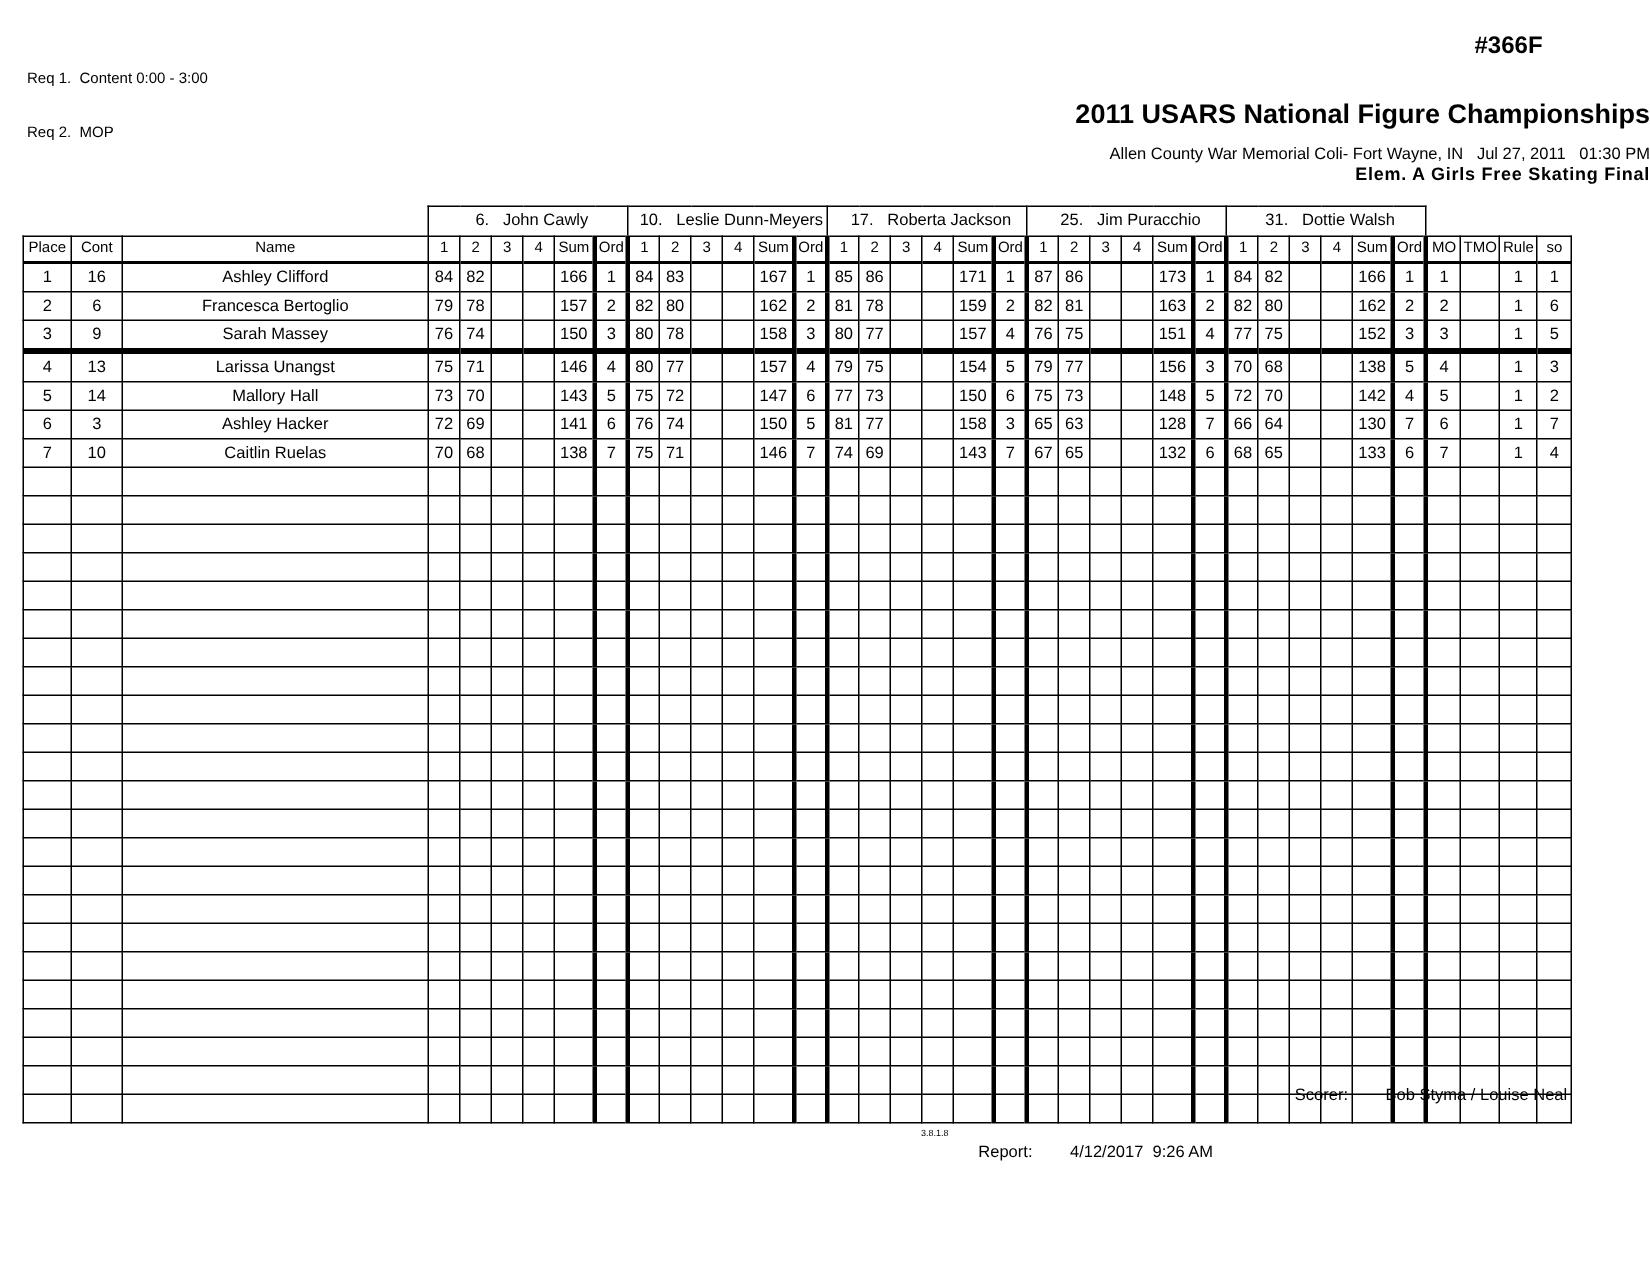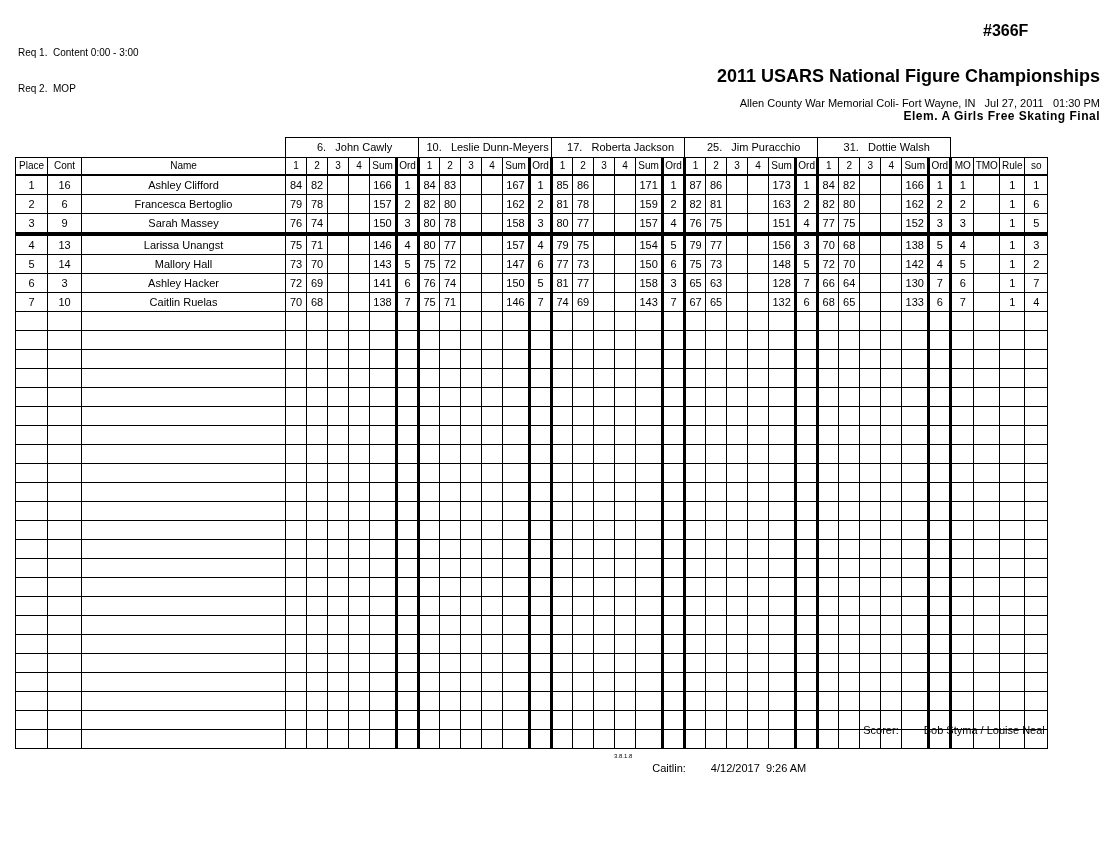--- a/index.html
+++ b/index.html
@@ -1310,19 +1310,19 @@
           <td></td>
           <td></td>
           <td></td>
           <td></td>
         </tr>
       </tbody>
   </table>
 
   <div class="footer-version">3.8.1.8</div>
   <div class="footer-printed">
-    <span>Caitlin:</span><span class="gap">4/12/2017  9:26 AM</span>
+    <span>Report:</span><span class="gap">4/12/2017  9:26 AM</span>
   </div>
   <div class="footer-scorer">
     <span>Scorer:</span><span class="gap">Bob Styma / Louise Neal</span>
   </div>
 
 </div>
 
 </body></html>

